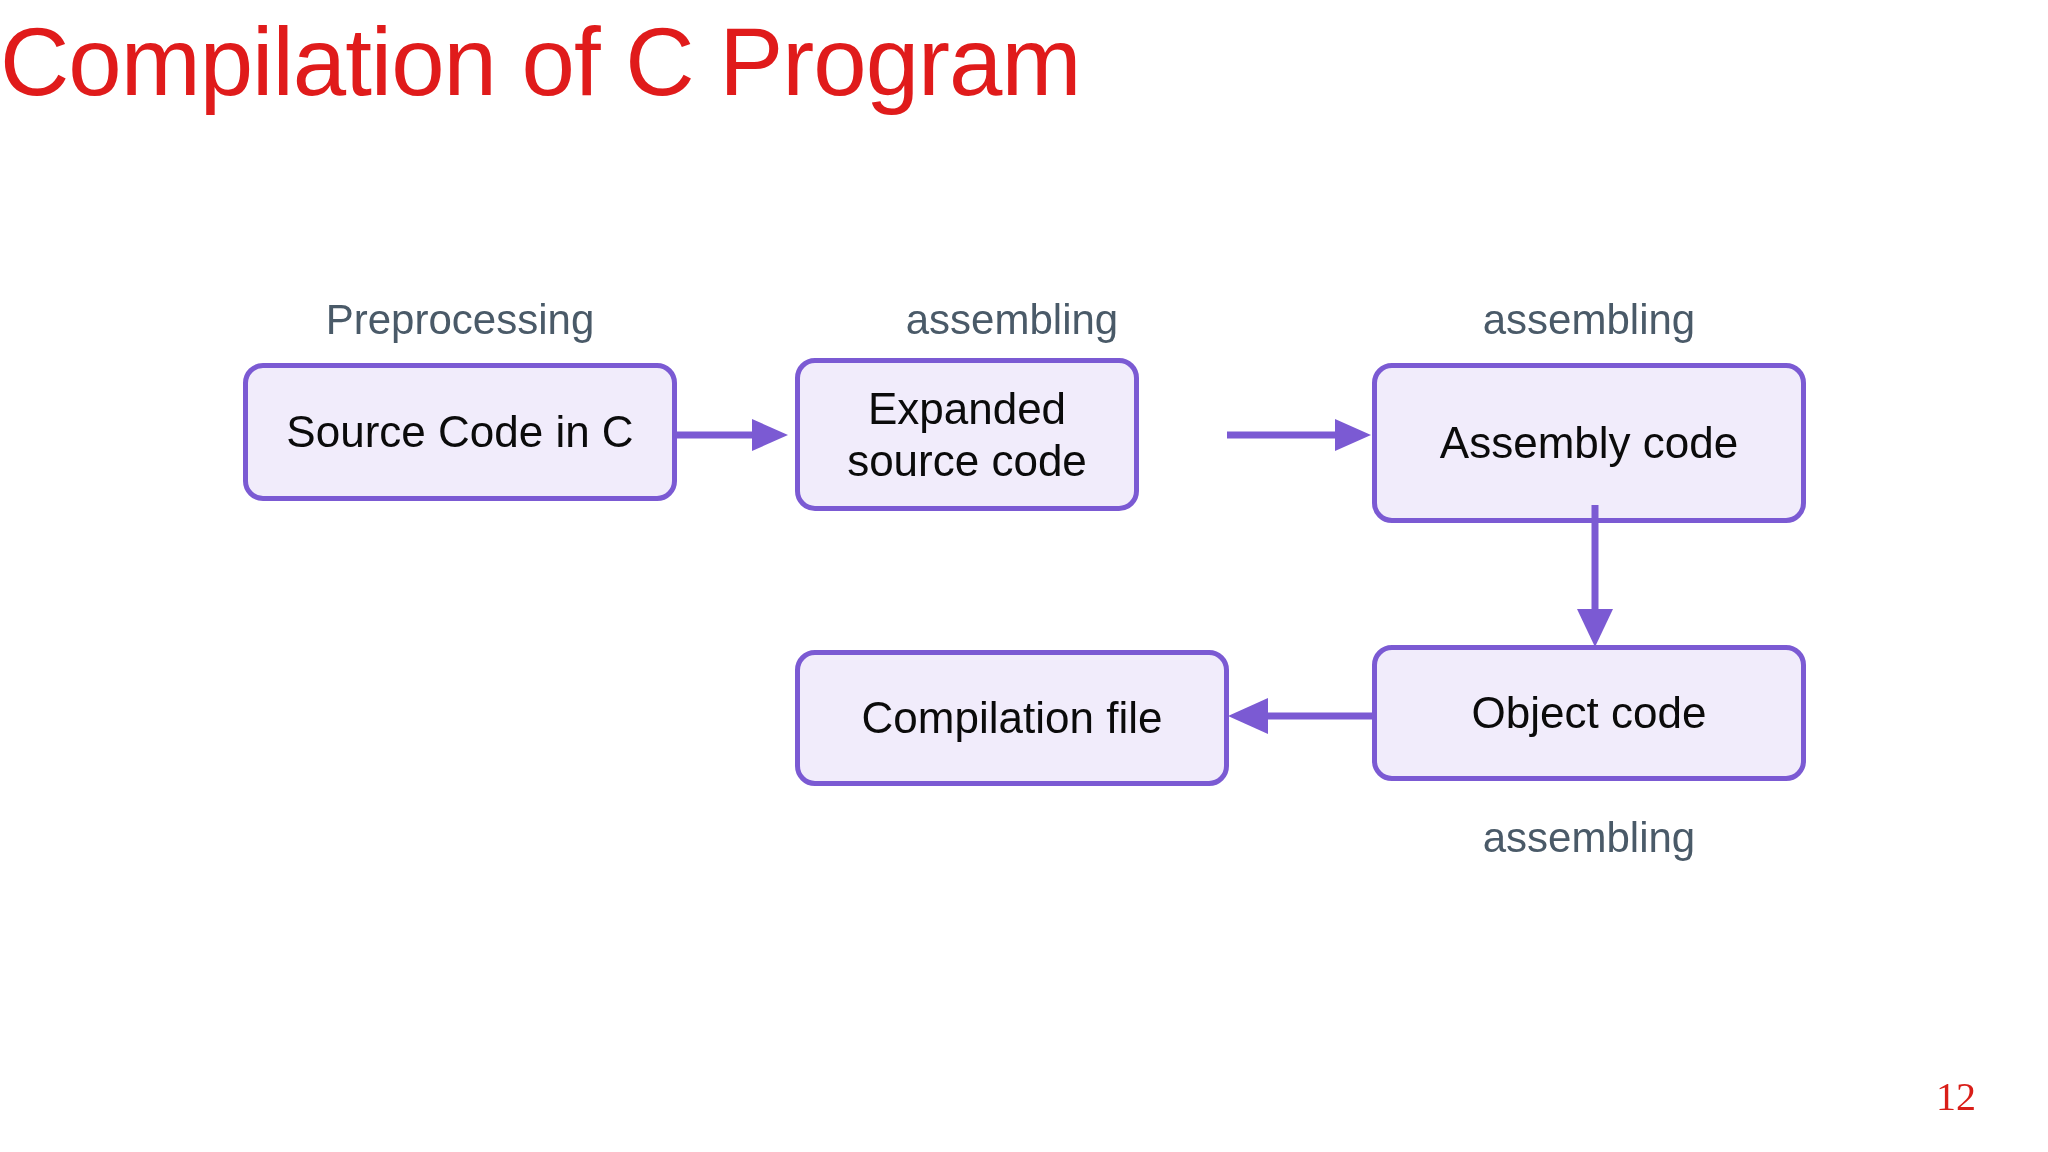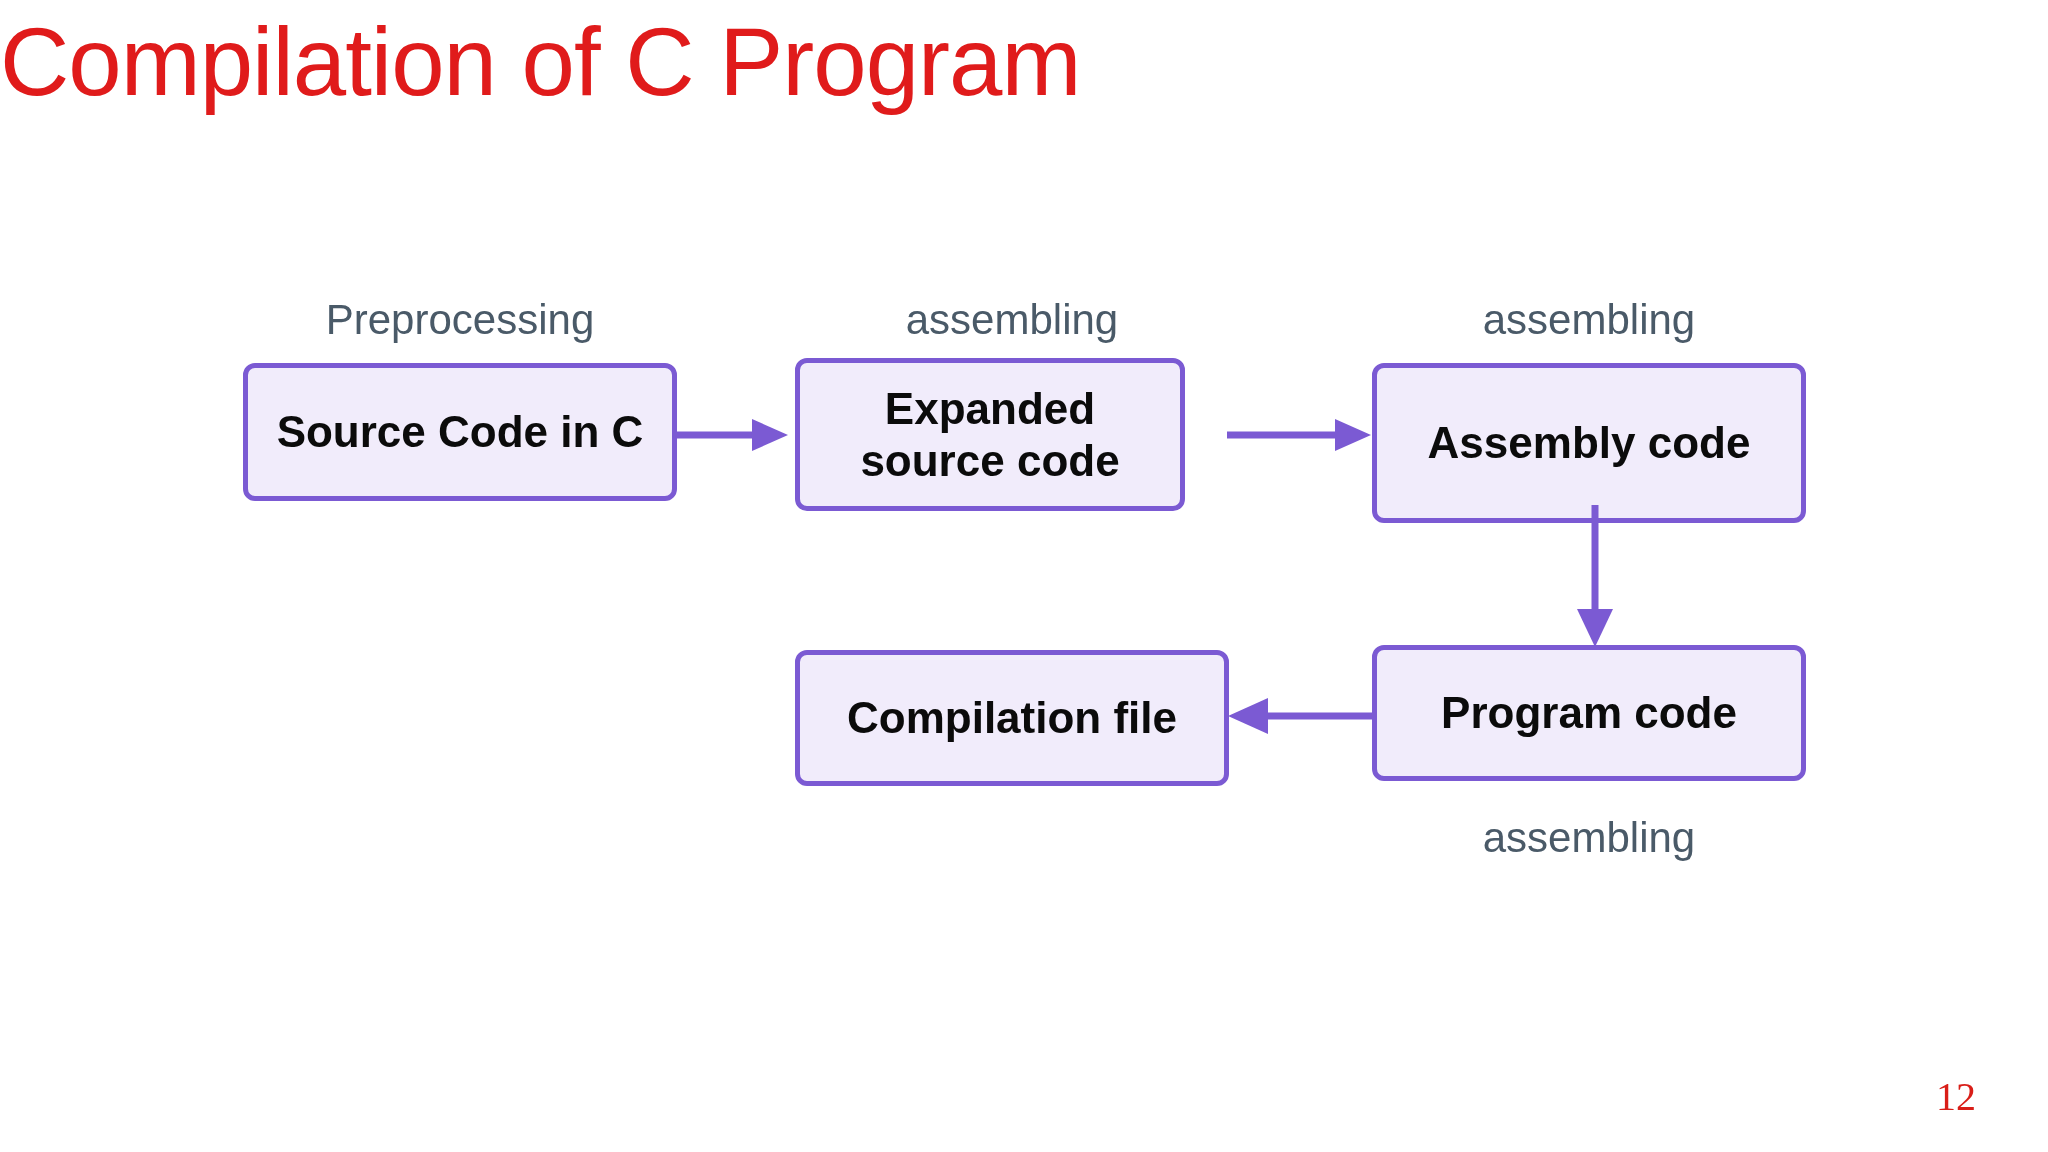--- a/index.html
+++ b/index.html
@@ -31,34 +31,34 @@
     line-height: 1.12;
     white-space: nowrap;
   }
 
   
   .flow-box {
     position: absolute;
     box-sizing: border-box;
     background: #F1ECFB;
     border: 5px solid #7B5AD3;
-    border-radius: 12px;
+    border-radius: 20px;
     display: flex;
     align-items: center;
     justify-content: center;
     text-align: center;
     color: #0B0B0B;
     font-size: 44px;
-    font-weight: 700;
+    font-weight: 400;
     line-height: 1.18;
     padding: 0 14px;
   }
 
   #box-source        { left: 243px;  top: 363px; width: 434px; height: 138px; }
-  #box-expanded      { left: 795px;  top: 358px; width: 390px; height: 153px; }
+  #box-expanded      { left: 795px;  top: 358px; width: 344px; height: 153px; }
   #box-assembly      { left: 1372px; top: 363px; width: 434px; height: 160px; }
   #box-executable    { left: 795px;  top: 650px; width: 434px; height: 136px; }
   #box-object        { left: 1372px; top: 645px; width: 434px; height: 136px; }
 
   
   .stage-label {
     position: absolute;
     color: #4A5A68;
     font-size: 42px;
     font-weight: 400;
@@ -104,21 +104,21 @@
   <div class="stage-label" id="label-assembling-1">assembling</div>
 
   <div class="flow-box" id="box-source">Source Code in C</div>
 
   <div class="flow-box" id="box-expanded">Expanded source code</div>
 
   <div class="flow-box" id="box-assembly">Assembly code</div>
 
   <div class="flow-box" id="box-executable">Compilation file</div>
 
-  <div class="flow-box" id="box-object">Program code</div>
+  <div class="flow-box" id="box-object">Object code</div>
 
 
   <div class="stage-label" id="label-assembling-2">assembling</div>
 
   <div class="arrow" id="arrow-source-to-expanded">
     <svg width="120" height="40" viewBox="0 0 120 40">
       <line x1="2" y1="20" x2="86" y2="20" stroke="#7B5AD3" stroke-width="7"></line>
       <polygon points="80,4 116,20 80,36" fill="#7B5AD3"></polygon>
     </svg>
   </div>

